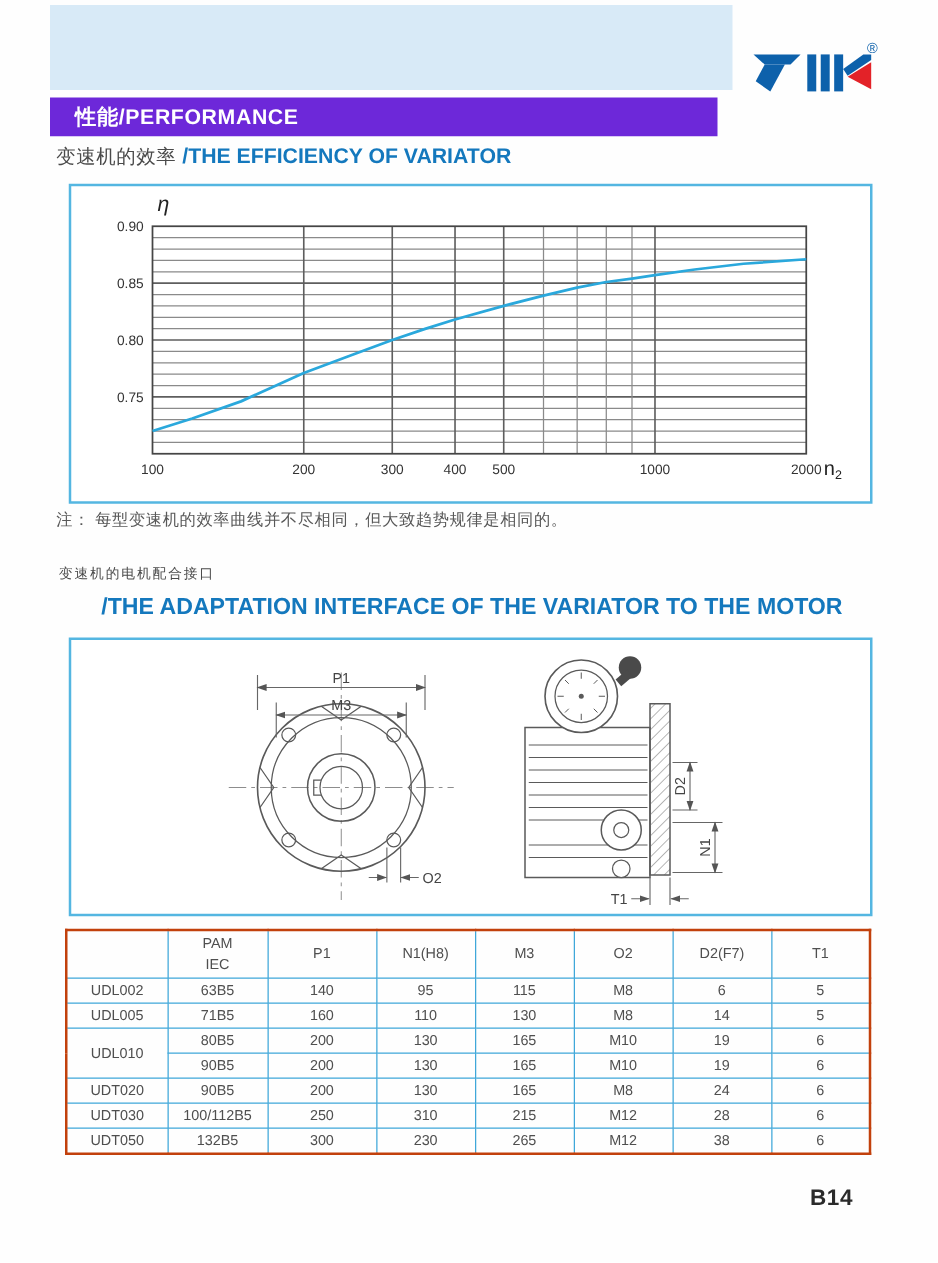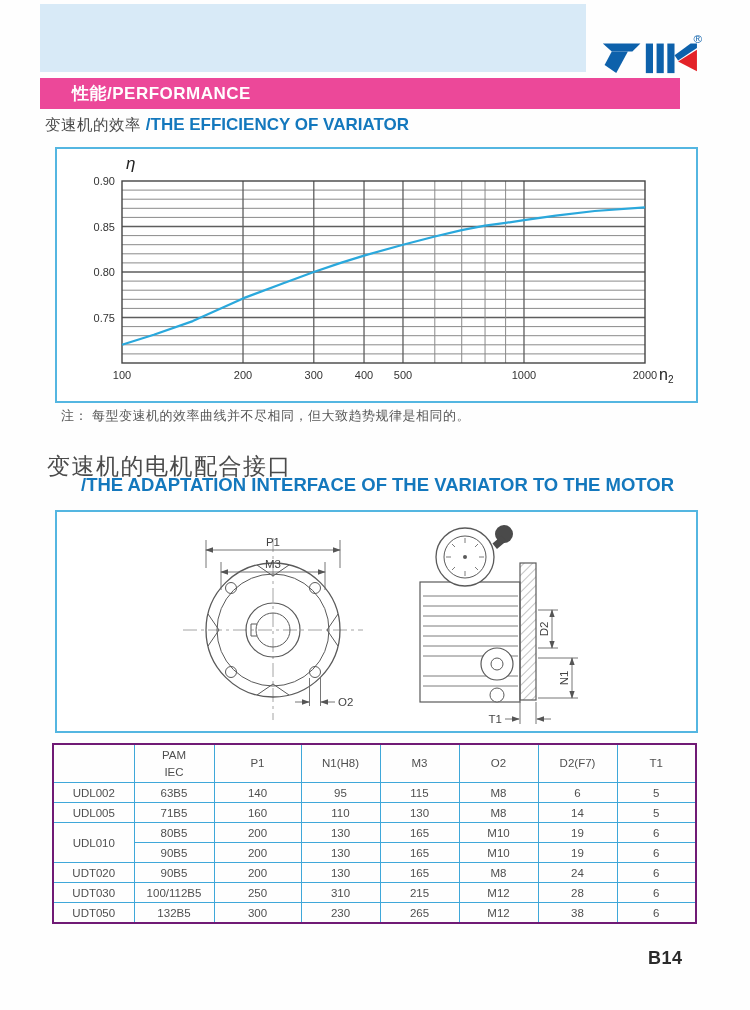--- a/index.html
+++ b/index.html
@@ -1,36 +1,36 @@
 <!DOCTYPE html>
 <html><head>
 <meta charset="utf-8">
 <style>
   html,body{margin:0;padding:0;background:#fff;}
   .page{position:relative;width:750px;height:1010px;background:#fefefe;
         font-family:"Liberation Sans",sans-serif;overflow:hidden;}
   .abs{position:absolute;}
   .top-band{left:40px;top:4px;width:546px;height:68px;background:#d8eaf7;}
-  .perf-bar{left:40px;top:78px;width:640px;height:31px;background:#ec4899;
+  .perf-bar{left:40px;top:78px;width:534px;height:31px;background:#6d28d9;
             color:#fff;font-size:17px;font-weight:bold;line-height:31px;
-            padding-left:32px;box-sizing:border-box;letter-spacing:.5px;}
+            padding-left:20px;box-sizing:border-box;letter-spacing:.5px;}
   .logo-wrap{left:601px;top:30px;width:120px;text-align:left;}
   .logo-cn{font-size:31px;font-weight:bold;color:#0d61ab;letter-spacing:6px;
            line-height:1;margin-top:1px;padding-left:7px;white-space:nowrap;}
   .sec1-title{left:45px;top:115px;white-space:nowrap;}
   .title-cn{font-size:15.5px;color:#4a4a4a;letter-spacing:.5px;}
   .title-en{font-size:17px;color:#1478bd;font-weight:bold;}
   .chart-frame{left:55px;top:147px;width:639px;height:252px;border:2px solid #54b6e1;background:#fff;}
-  .note-cn{left:61px;top:407px;font-size:13px;color:#585858;letter-spacing:.5px;white-space:nowrap;}
+  .note-cn{left:45px;top:407px;font-size:13px;color:#585858;letter-spacing:.5px;white-space:nowrap;}
   .note-en{left:45px;top:428px;font-size:13.5px;color:#1f96d3;white-space:nowrap;}
-  .sec2-cn{left:47px;top:451px;font-size:23px;color:#4a4a4a;letter-spacing:1.5px;white-space:nowrap;}
+  .sec2-cn{left:47px;top:451px;font-size:11px;color:#4a4a4a;letter-spacing:1.5px;white-space:nowrap;}
   .sec2-en{left:45px;top:474px;font-size:18.5px;color:#1478bd;font-weight:bold;white-space:nowrap;margin-left:36px;}
   .diagram-frame{left:55px;top:510px;width:639px;height:219px;border:2px solid #54b6e1;background:#fff;}
   .table-wrap{left:52px;top:743px;}
-  table.spec{width:643px;border-collapse:collapse;table-layout:fixed;border:2px solid #701a75;}
+  table.spec{width:643px;border-collapse:collapse;table-layout:fixed;border:2px solid #c2410c;}
   table.spec th,table.spec td{border:1px solid #3fa7d9;font-size:11.5px;font-weight:normal;
        color:#4f4f4f;text-align:center;vertical-align:middle;padding:0;height:19px;}
   table.spec thead th{height:37px;line-height:1.45;}
   .page-num{left:648px;top:948px;font-size:18px;font-weight:bold;color:#2b2b2b;letter-spacing:.5px;}
   svg text{font-family:"Liberation Sans",sans-serif;}
 </style>
 </head>
 <body>
 
 <div class="page">

